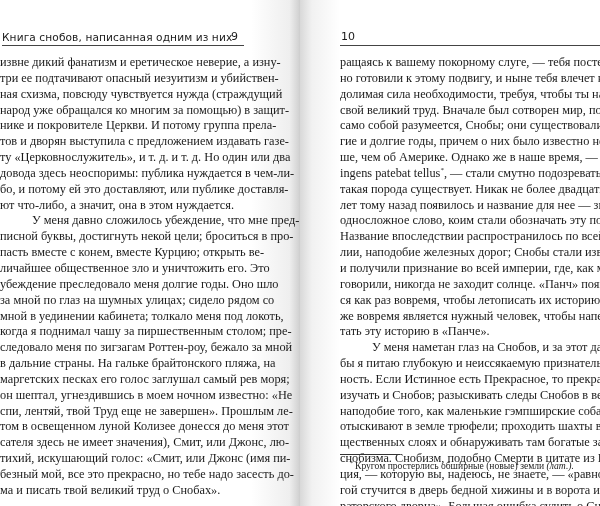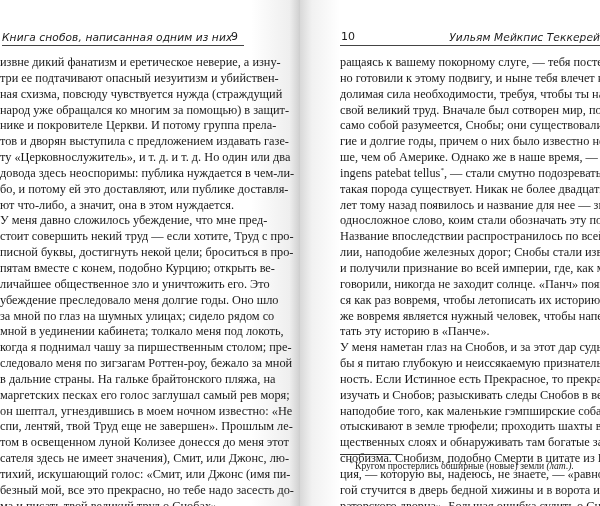--- a/index.html
+++ b/index.html
@@ -22,38 +22,38 @@
     background: linear-gradient(to left, rgba(255,255,255,0), rgba(232,232,232,0.6) 70%, rgba(214,214,214,0.95));
   }
   .gutter-line { position: absolute; top: 0; left: 299px; width: 1px; height: 506px; background: #cfcfcf; }
 
   .header { position: absolute; top: 28px; height: 17px; border-bottom: 1px solid #444; }
   .page-left .header { left: 2px; width: 242px; }
   .page-right .header { left: 40px; width: 260px; }
   .running-title {
     position: absolute; bottom: 2px;
     font-family: "DejaVu Sans", "Liberation Sans", sans-serif;
-    font-style: italic; font-size: 10.6px; letter-spacing: 0.1px; white-space: nowrap;
+    font-size: 10.6px; letter-spacing: 0.1px; white-space: nowrap;
   }
   .page-left .running-title { left: 0; }
   .page-right .running-title { right: 0; }
   .page-number {
     position: absolute; bottom: 2px;
     font-family: "DejaVu Sans", "Liberation Sans", sans-serif;
     font-size: 11px;
   }
   .page-left .page-number { right: 6px; }
   .page-right .page-number { left: 1px; }
 
   .body-text { position: absolute; top: 55px; font-size: 12.3px; line-height: 15.85px; }
   .page-left .body-text { left: 0; width: 246px; }
   .page-right .body-text { left: 40px; width: 262px; }
   .line { display: block; white-space: nowrap; text-align: justify; text-align-last: justify; height: 15.85px; overflow: visible; }
   .line.last { text-align-last: left; }
-  .line.indent { padding-left: 0; }
+  .line.indent { padding-left: 32px; }
   .fn-mark { font-size: 7px; vertical-align: super; line-height: 0; }
 
   .footnote-rule { position: absolute; top: 454px; left: 40px; width: 60px; height: 1px; background: #333; }
   .footnote { position: absolute; top: 460px; left: 50px; font-size: 9.6px; white-space: nowrap; color: #222; }
   .footnote .fn-sup { font-size: 6px; vertical-align: super; line-height: 0; margin-right: 2px; }
   .footnote em { font-style: italic; }
 </style>
 </head>
 <body>
 
@@ -70,23 +70,22 @@
         <span class="line"><span>три ее подтачивают опасный иезуитизм и убийствен-</span></span>
         <span class="line"><span>ная схизма, повсюду чувствуется нужда (страждущий</span></span>
         <span class="line"><span>народ уже обращался ко многим за помощью) в защит-</span></span>
         <span class="line"><span>нике и покровителе Церкви. И потому группа прела-</span></span>
         <span class="line"><span>тов и дворян выступила с предложением издавать газе-</span></span>
         <span class="line"><span>ту «Церковнослужитель», и т. д. и т. д. Но один или два</span></span>
         <span class="line"><span>довода здесь неоспоримы: публика нуждается в чем-ли-</span></span>
         <span class="line"><span>бо, и потому ей это доставляют, или публике доставля-</span></span>
         <span class="line last"><span>ют что-либо, а значит, она в этом нуждается.</span></span>
         <span class="line indent"><span>У меня давно сложилось убеждение, что мне пред-</span></span>
-        <span class="line"><span>стоит совершить некий труд — если хотите, Труд с про-</span></span>
         <span class="line"><span>писной буквы, достигнуть некой цели; броситься в про-</span></span>
-        <span class="line"><span>пятам вместе с конем, подобно Курцию; открыть ве-</span></span>
+        <span class="line"><span>пасть вместе с конем, вместе Курцию; открыть ве-</span></span>
         <span class="line"><span>личайшее общественное зло и уничтожить его. Это</span></span>
         <span class="line"><span>убеждение преследовало меня долгие годы. Оно шло</span></span>
         <span class="line"><span>за мной по глаз на шумных улицах; сидело рядом со</span></span>
         <span class="line"><span>мной в уединении кабинета; толкало меня под локоть,</span></span>
         <span class="line"><span>когда я поднимал чашу за пиршественным столом; пре-</span></span>
         <span class="line"><span>следовало меня по зигзагам Роттен-роу, бежало за мной</span></span>
         <span class="line"><span>в дальние страны. На гальке брайтонского пляжа, на</span></span>
         <span class="line"><span>маргетских песках его голос заглушал самый рев моря;</span></span>
         <span class="line"><span>он шептал, угнездившись в моем ночном известно: «Не</span></span>
         <span class="line"><span>спи, лентяй, твой Труд еще не завершен». Прошлым ле-</span></span>
@@ -95,21 +94,20 @@
         <span class="line"><span>тихий, искушающий голос: «Смит, или Джонс (имя пи-</span></span>
         <span class="line"><span>безный мой, все это прекрасно, но тебе надо засесть до-</span></span>
         <span class="line last"><span>ма и писать твой великий труд о Снобах».</span></span>
       </div>
   </div>
 
   <div class="page page-right">
     <div class="gutter-shadow-right"></div>
     <div class="header">
       <span class="page-number">10</span>
-      <span class="running-title">Уильям Мейкпис Теккерей</span>
     </div>
     <div class="body-text" id="right-body">
         <span class="line"><span>ращаясь к вашему покорному слуге, — тебя постепен-</span></span>
         <span class="line"><span>но готовили к этому подвигу, и ныне тебя влечет нео-</span></span>
         <span class="line"><span>долимая сила необходимости, требуя, чтобы ты начал</span></span>
         <span class="line"><span>свой великий труд. Вначале был сотворен мир, потом,</span></span>
         <span class="line"><span>само собой разумеется, Снобы; они существовали дол-</span></span>
         <span class="line"><span>гие и долгие годы, причем о них было известно не боль-</span></span>
         <span class="line"><span>ше, чем об Америке. Однако же в наше время, — когда</span></span>
         <span class="line"><span>ingens patebat tellus</span><span class="fn-mark">*</span><span>, — стали смутно подозревать, что</span></span>

